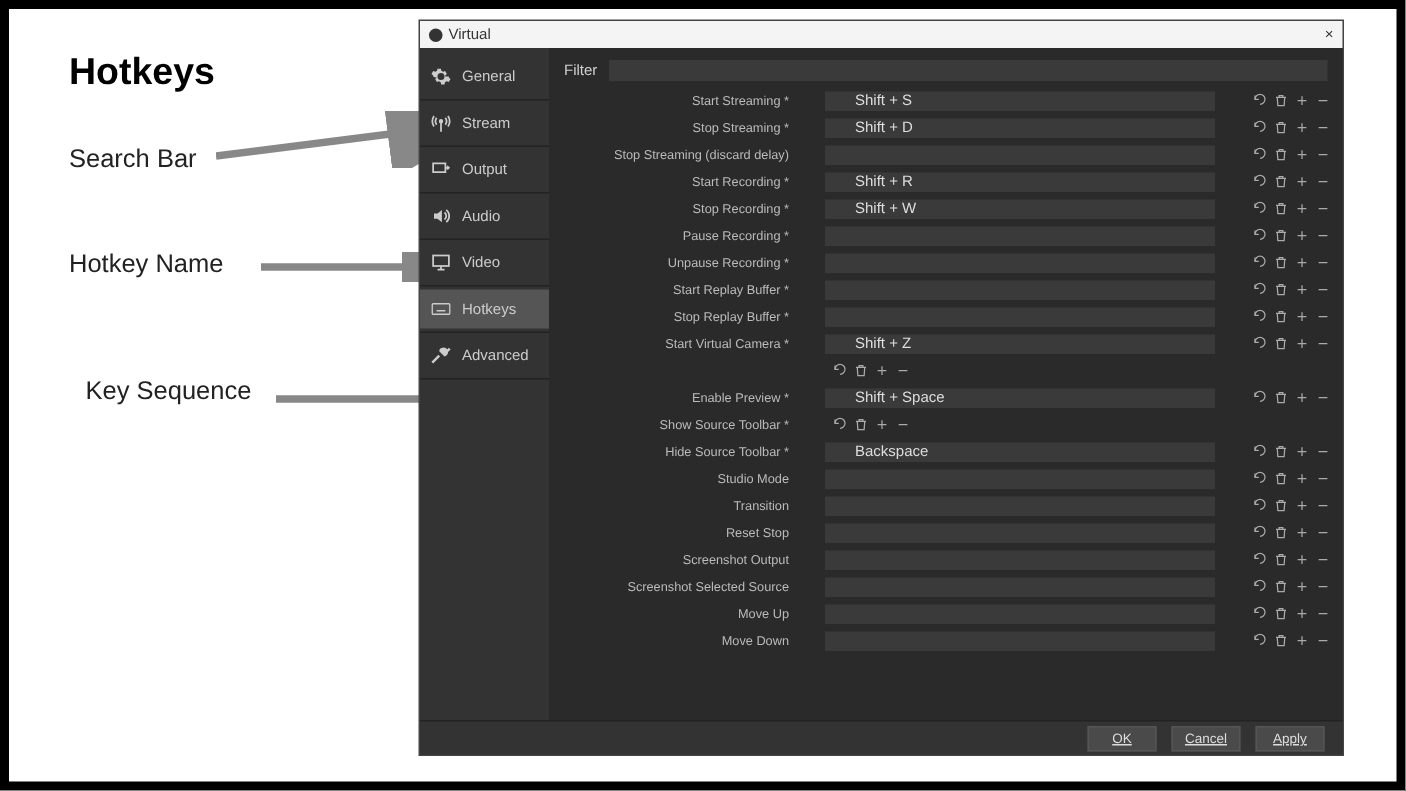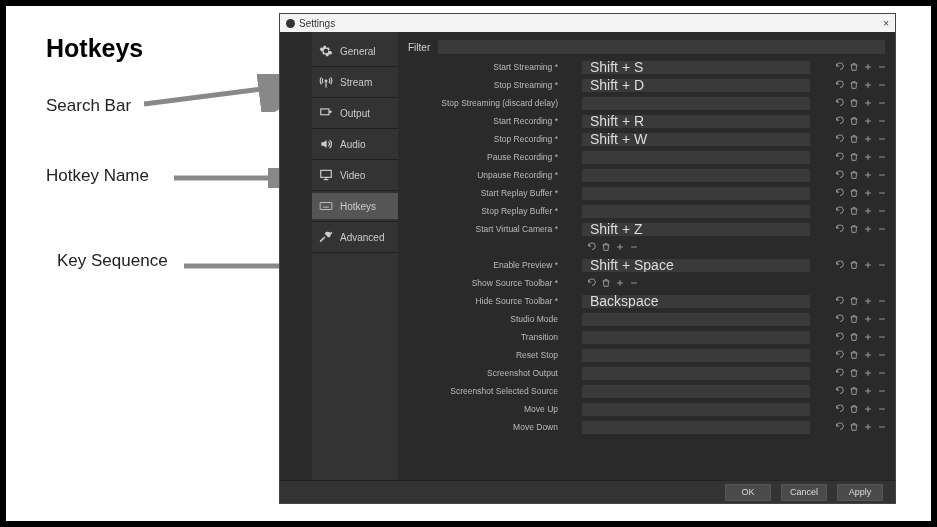--- a/index.html
+++ b/index.html
@@ -9,36 +9,36 @@
   .doc-label{position:absolute;left:40px;font-size:17px;color:#222;}
   
   .arrow{position:absolute;}
   
   .app{position:absolute;left:274px;top:8px;right:36px;bottom:18px;background:#2d2d2d;color:#d0d0d0;font-size:10px;display:flex;flex-direction:column;box-shadow:0 0 0 1px #444;}
   .titlebar{height:18px;background:#f4f4f4;color:#333;display:flex;align-items:center;justify-content:space-between;padding:0 6px;font-size:10px;}
   .titlebar .tleft{display:flex;align-items:center;gap:4px;}
   .titlebar .sphere{width:9px;height:9px;border-radius:50%;background:#333;display:inline-block;}
   .closebtn{cursor:pointer;}
   .appbody{flex:1;display:flex;min-height:0;background:#2a2a2a;}
-  .sidebar{width:86px;background:#333;display:flex;flex-direction:column;padding-top:6px;margin-left:32px;}
+  .sidebar{width:86px;background:#333;display:flex;flex-direction:column;padding-top:6px;}
   .sbitem{display:flex;align-items:center;gap:6px;height:26px;padding-left:6px;color:#ccc;font-size:10px;}
   .sbitem.sel{background:#555;}
   .sbsep{height:1px;background:#222;margin:2px 0;}
   .sbicon{width:16px;height:16px;display:flex;align-items:center;justify-content:center;}
   .main{flex:1;display:flex;flex-direction:column;min-width:0;}
   .filterbar{display:flex;align-items:center;padding:8px 10px 4px 10px;gap:8px;}
   .filterbar input{flex:1;height:14px;background:#3a3a3a;border:none;color:#ddd;font-size:9px;padding:0 4px;}
   .rows{flex:1;overflow:hidden;padding-right:4px;}
   .row{display:flex;align-items:center;height:18px;gap:20px;}
   .row .name{width:160px;text-align:right;font-size:8.5px;color:#bbb;padding-right:4px;white-space:nowrap;overflow:hidden;}
-  .row input.key{flex:1;height:13px;background:#3a3a3a;border:none;color:#ddd;font-size:14px;padding:0 8px;}
+  .row input.key{flex:1;height:13px;background:#3a3a3a;border:none;color:#ddd;font-size:10px;padding:0 20px;}
   .row .btns{display:flex;gap:3px;padding:0 4px;}
   .mini{width:11px;height:11px;display:flex;align-items:center;justify-content:center;color:#aaa;}
   .footer{height:22px;background:#333;border-top:1px solid #222;display:flex;align-items:center;justify-content:flex-end;gap:10px;padding-right:12px;}
-  .fbtn{min-width:44px;height:15px;background:#4a4a4a;color:#ddd;font-size:9px;display:flex;align-items:center;justify-content:center;border:1px solid #555;}
+  .fbtn{min-width:44px;height:15px;background:#4a4a4a;color:#ddd;font-size:9px;display:flex;align-items:center;justify-content:center;border:1px solid #555;text-decoration:underline;}
   svg{display:block;}
 </style>
 </head>
 <body>
 <div class="frame">
 
 <div class="doc-title">Hotkeys</div>
 <div class="doc-label" style="top:90px;">Search Bar</div>
 <div class="doc-label" style="top:160px;">Hotkey Name</div>
 <div class="doc-label" style="top:245px;margin-left:11px;">Key Sequence</div>
@@ -65,21 +65,21 @@
           <polygon points="0,0 14,6 0,12" fill="#888"></polygon>
         </marker>
       </defs>
   <line x1="0" y1="10" x2="294" y2="10" stroke="#888" stroke-width="5" marker-end="url(#ah3)"></line>
 </svg>
 
 <div class="app">
   <div class="titlebar">
     <span class="tleft">
       <span class="sphere"></span>
-      <span>Settings</span>
+      <span>Virtual</span>
     </span>
     <span class="closebtn">×</span>
   </div>
   <div class="appbody">
     <div class="sidebar" id="sidebar">
           <div class="sbitem">
             <span class="sbicon">
               <svg width="14" height="14" viewBox="0 0 24 24" fill="#ccc">
                 <path d="M12 8a4 4 0 100 8 4 4 0 000-8zm9 4a7 7 0 01-.1 1.2l2 1.6-2 3.4-2.4-.8a7 7 0 01-2 1.2l-.4 2.4h-4l-.4-2.4a7 7 0 01-2-1.2l-2.4.8-2-3.4 2-1.6A7 7 0 013 12a7 7 0 01.1-1.2l-2-1.6 2-3.4 2.4.8a7 7 0 012-1.2L7.9 3h4l.4 2.4a7 7 0 012 1.2l2.4-.8 2 3.4-2 1.6c.1.4.1.8.1 1.2z"></path>
               </svg>

